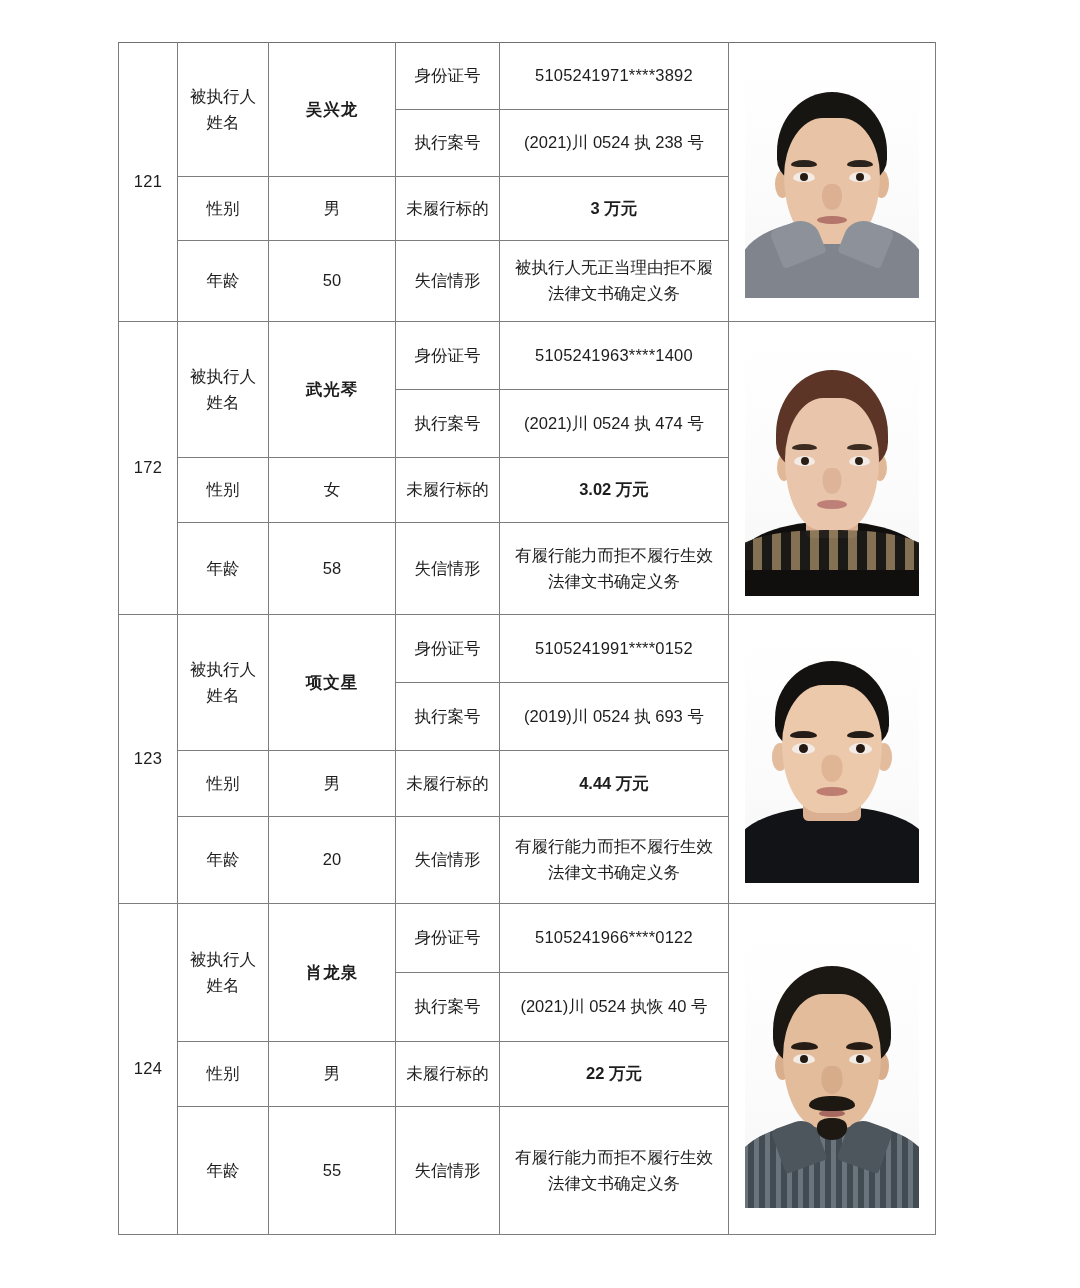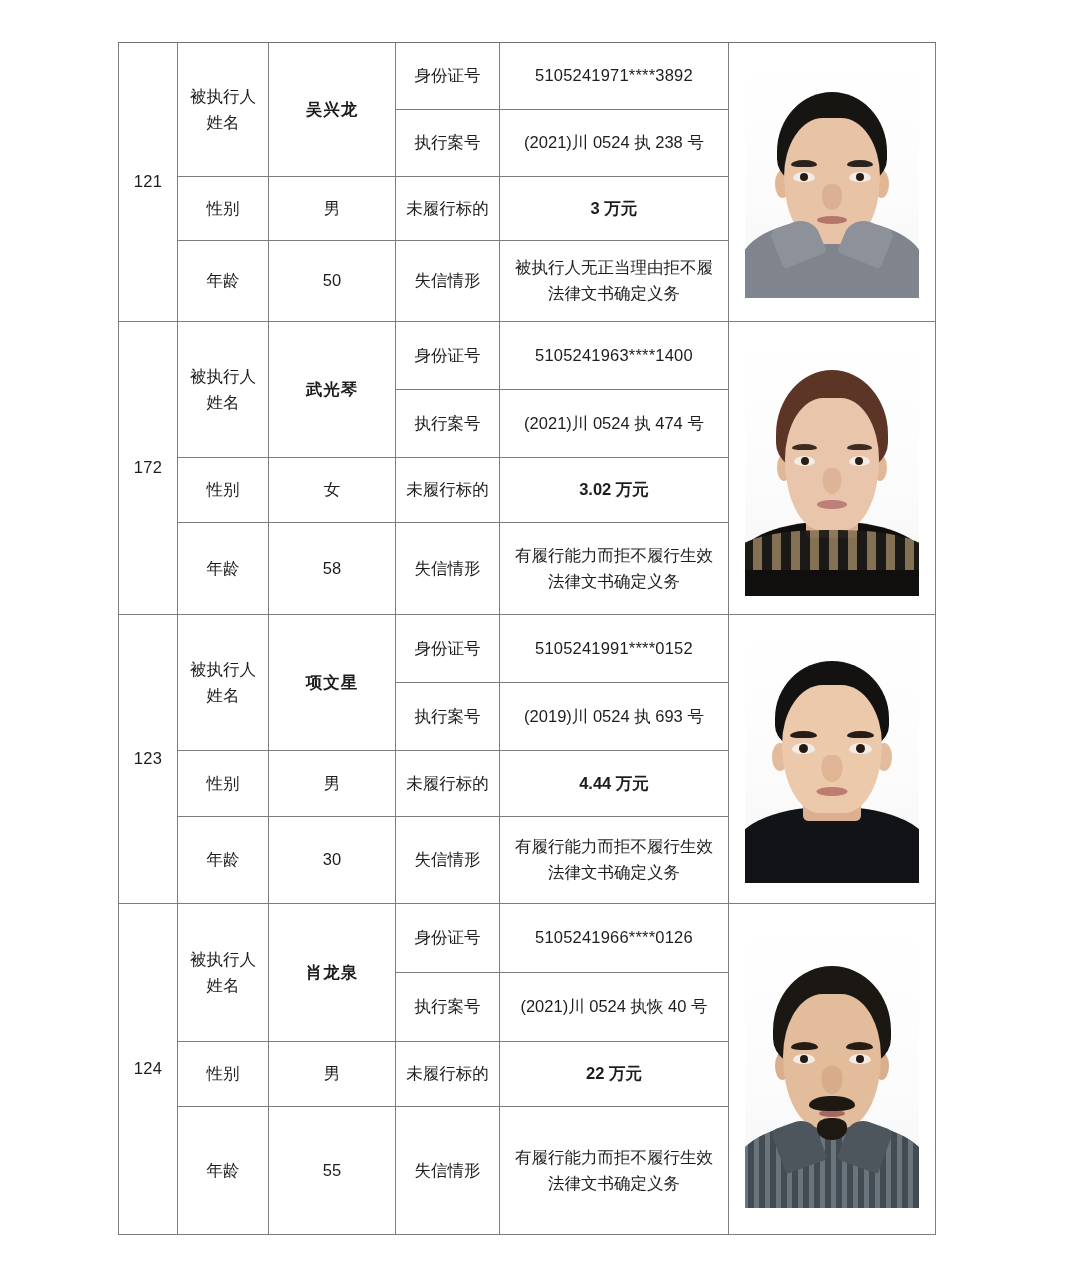--- a/index.html
+++ b/index.html
@@ -342,37 +342,37 @@
         <td class="cell-case">(2019)川 0524 执 693 号</td>
       </tr>
       <tr style="height:66px;">
         <td class="cell-label">性别</td>
         <td class="cell-plain">男</td>
         <td class="cell-label">未履行标的</td>
         <td class="cell-amount">4.44 万元</td>
       </tr>
       <tr style="height:87px;">
         <td class="cell-label">年龄</td>
-        <td class="cell-plain">30</td>
+        <td class="cell-plain">20</td>
         <td class="cell-label">失信情形</td>
         <td class="cell-reason">
           <div>有履行能力而拒不履行生效</div>
           <div>法律文书确定义务</div>
         </td>
       </tr>
 
       <tr class="block-start" style="height:69px;">
         <td class="cell-index" rowspan="4">124</td>
         <td class="cell-label" rowspan="2">
           <div>被执行人</div>
           <div>姓名</div>
         </td>
         <td class="cell-name" rowspan="2">肖龙泉</td>
         <td class="cell-label">身份证号</td>
-        <td class="cell-idnum">5105241966****0126</td>
+        <td class="cell-idnum">5105241966****0122</td>
         <td class="cell-photo" rowspan="4">
           <div class="portrait" style="width:174px;height:278px;">
             <div class="p-bg"></div>
             <div class="p-shoulders" style="width:200px;height:86px;bottom:0;background:#59636b;"></div>
             <div class="p-stripes" style="width:200px;height:86px;bottom:0;background:repeating-linear-gradient(90deg,#6d7780 0 5px,#3f474e 5px 11px);opacity:.85;"></div>
             <div class="p-collarL" style="width:44px;height:46px;left:32px;bottom:40px;background:#4d565d;transform:rotate(-20deg);border-radius:6px 18px 4px 4px;"></div>
             <div class="p-collarR" style="width:44px;height:46px;right:32px;bottom:40px;background:#4d565d;transform:rotate(20deg);border-radius:18px 6px 4px 4px;"></div>
             <div class="p-neck" style="width:52px;height:50px;bottom:76px;background:#cfa481;"></div>
             <div class="p-ear" style="width:15px;height:28px;left:30px;top:122px;background:#d9ae8c;"></div>
             <div class="p-ear" style="width:15px;height:28px;right:30px;top:122px;background:#d9ae8c;"></div>

